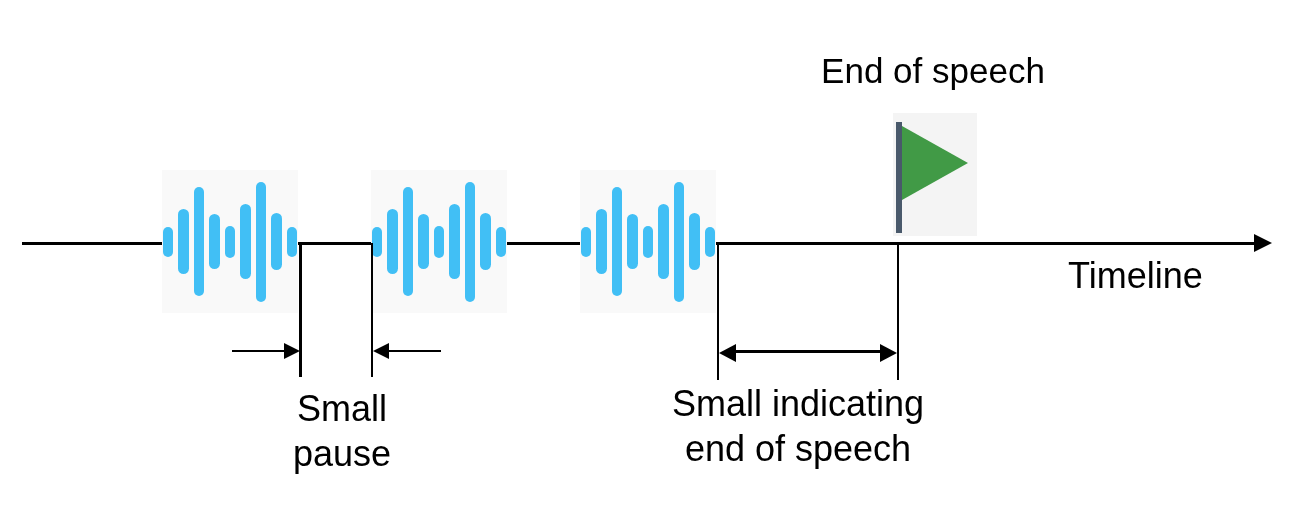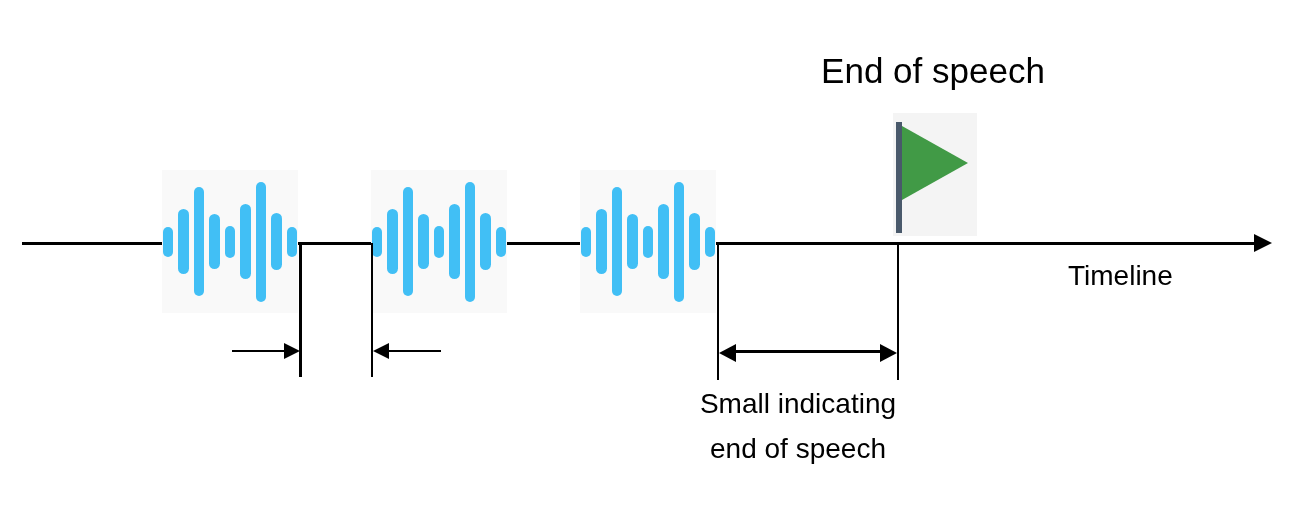--- a/index.html
+++ b/index.html
@@ -31,21 +31,21 @@
   .head-l { position:absolute; width:0; height:0;
     border-right:16px solid var(--line-black);
     border-top:8px solid transparent; border-bottom:8px solid transparent; }
   
   .flag { position:absolute; left:893px; top:113px; width:84px; height:123px; background:var(--flag-bg); }
   .flag-pole { position:absolute; left:3px; top:9px; width:5.5px; height:111px; background:var(--flag-pole); }
   .flag-banner { position:absolute; left:8.5px; top:13px; width:0; height:0;
     border-top:37px solid transparent; border-bottom:37px solid transparent;
     border-left:66px solid var(--flag-green); }
   
-  .label { position:absolute; font-size:28px; line-height:45px; white-space:nowrap; }
+  .label { position:absolute; font-size:36px; line-height:45px; white-space:nowrap; }
   .centered { transform:translateX(-50%); text-align:center; }
 </style>
 </head>
 <body>
 
 <div class="canvas">
 
   <div class="tl-line"></div>
   <div class="tl-head"></div>
 
@@ -99,20 +99,22 @@
   <div class="flag">
     <div class="flag-pole"></div>
     <div class="flag-banner"></div>
   </div>
 
   <div class="label centered" style="left:933px; top:48px; font-size:35px">End of speech</div>
 
   <div class="label" style="left:1068px; top:253px">Timeline</div>
 
   <div class="label centered" style="left:342px; top:386px">
+    <div>Small</div>
+    <div>pause</div>
   </div>
 
   <div class="label centered" style="left:798px; top:381px">
     <div>Small indicating</div>
     <div>end of speech</div>
   </div>
 
 </div>
 
 </body></html>

